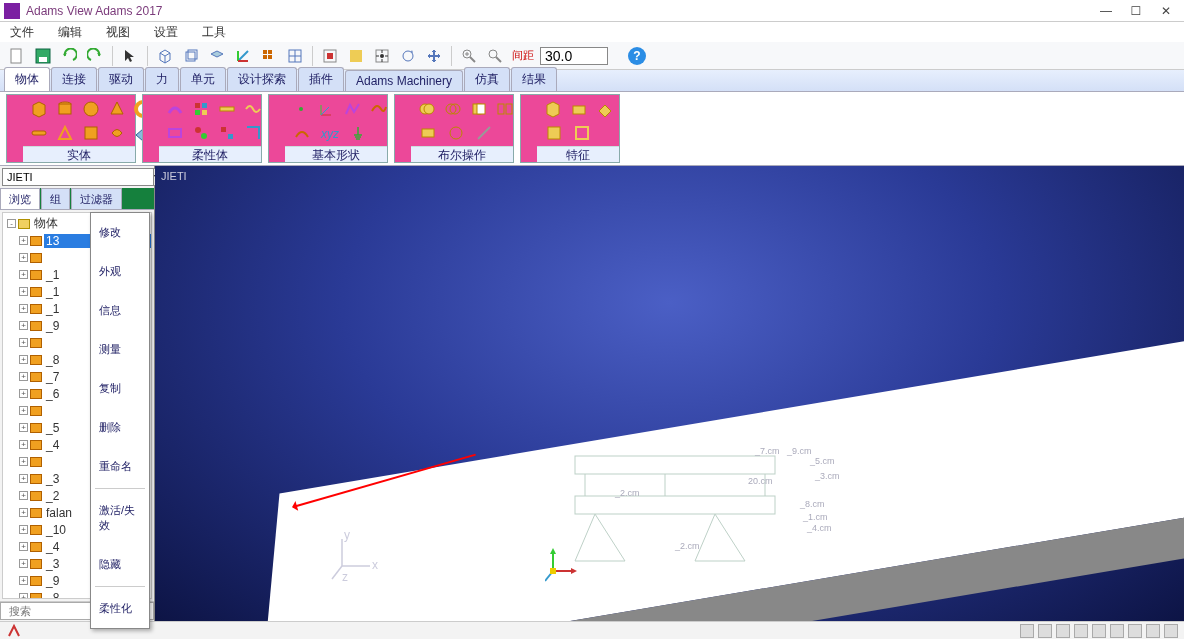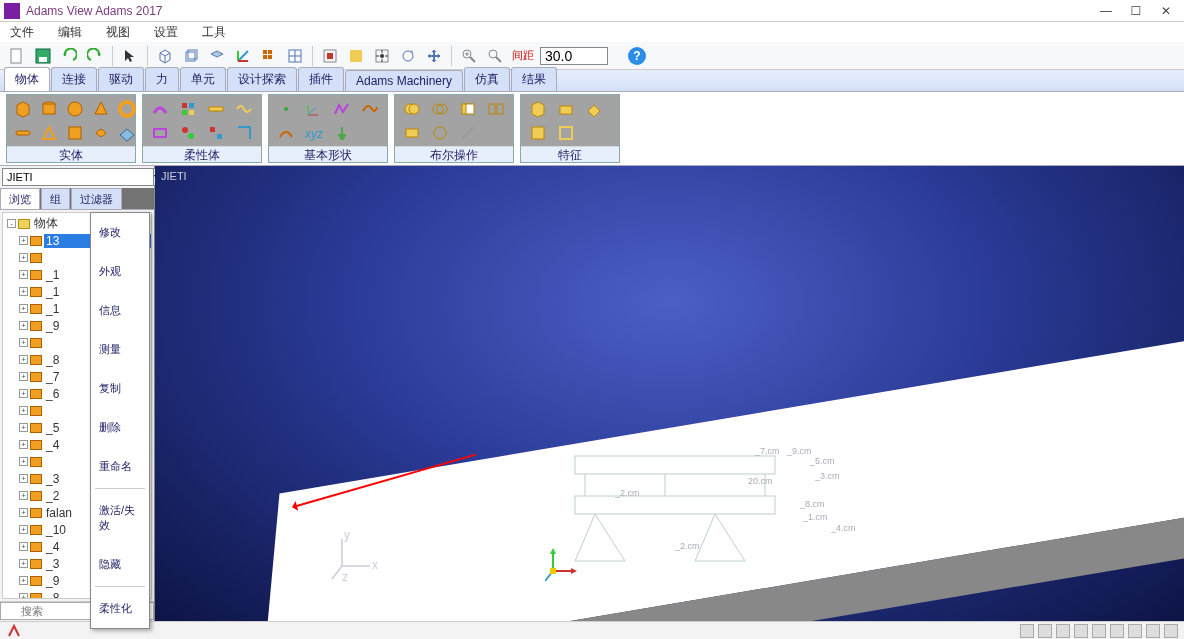--- a/index.html
+++ b/index.html
@@ -24,47 +24,47 @@
 .toolbar input { width: 68px; height: 18px; border: 1px solid #888; padding: 0 4px; font-size: 14px; }
 .toolbar .help { width: 18px; height: 18px; border-radius: 50%; background: #2b8de5; color: #fff; display: flex; align-items: center; justify-content: center; font-weight: bold; }
 
 
 .tabs-row { height: 22px; display: flex; align-items: flex-end; background: linear-gradient(#e7effd, #d4e0f7); border-bottom: 1px solid #aab; padding-left: 4px; }
 .tabs-row .tab { padding: 3px 10px; font-size: 12px; color: #226; border: 1px solid #aab; border-bottom: none; background: #d4e0f7; margin-right: 1px; cursor: default; border-radius: 3px 3px 0 0; }
 .tabs-row .tab.active { background: #fff; }
 
 
 .ribbon { height: 74px; display: flex; gap: 6px; padding: 2px 6px 2px 6px; background: #fff; border-bottom: 1px solid #aab; }
-.panel { border: 1px solid #8aa; background: #a3a3a3; display: flex; flex-direction: column; }
+.panel { border: 1px solid #8aa; background: #ec4899; display: flex; flex-direction: column; padding-left: 16px; }
 .panel .panel-body { flex: 1; display: flex; flex-direction: column; justify-content: center; padding: 2px 6px; gap: 2px; }
 .panel .panel-row { display: flex; gap: 6px; }
 .panel .ricon { width: 22px; height: 22px; display: flex; align-items: center; justify-content: center; }
 .panel .panel-title { height: 16px; text-align: center; font-size: 12px; color: #226; background: #e7effd; border-top: 1px solid #cdd; }
 
 
 .main { display: flex; height: calc(639px - 22px - 20px - 28px - 22px - 74px - 18px); }
 .sidebar { width: 155px; background: #f3f3f3; border-right: 1px solid #888; display: flex; flex-direction: column; }
 .sidebar .model-sel { height: 22px; display: flex; align-items: center; padding: 2px; }
 .sidebar .model-sel input { flex: 1; height: 18px; border: 1px solid #888; padding: 0 4px; font-size: 11px; }
 .sidebar .model-sel .dd { width: 16px; height: 18px; border: 1px solid #888; border-left: none; background: #e7e7e7; display: flex; align-items: center; justify-content: center; }
-.sidebar .sub-tabs { height: 22px; display: flex; background: #737373; border-bottom: 1px solid #aab; }
+.sidebar .sub-tabs { height: 22px; display: flex; background: #15803d; border-bottom: 1px solid #aab; }
 .sidebar .sub-tabs .stab { padding: 3px 8px; border: 1px solid #aab; border-bottom: none; font-size: 11px; color: #226; background: #d4e0f7; margin-right: 1px; cursor: default; }
 .sidebar .sub-tabs .stab.active { background: #fff; }
 
 .tree { flex: 1; overflow-y: hidden; background: #fff; border: 1px solid #ccc; margin: 2px; padding: 2px 0; }
 .tree-row { height: 17px; display: flex; align-items: center; padding-left: 4px; gap: 2px; font-size: 11px; color: #333; white-space: nowrap; }
 .tree-row .exp { width: 9px; height: 9px; border: 1px solid #999; font-size: 8px; line-height: 7px; text-align: center; color: #555; background: #fff; }
 .tree-row .cube { width: 12px; height: 10px; background: #f0a020; border: 1px solid #b06000; }
 .tree-row .folder { width: 12px; height: 10px; background: #f0d060; border: 1px solid #b09000; }
 .tree-row .label { flex: 1; padding-left: 2px; }
 .tree-row.selected .label { background: #2a7de1; color: #fff; }
 .tree-row.indent1 { padding-left: 16px; }
 
 .search-row { height: 20px; border-top: 1px solid #ccc; }
-.search-row input { width: 100%; height: 18px; border: 1px solid #aaa; padding: 0 20px; font-size: 11px; }
+.search-row input { width: 100%; height: 18px; border: 1px solid #aaa; padding: 0 8px; font-size: 11px; }
 
 
 .viewport { flex: 1; position: relative; background: radial-gradient(ellipse at 50% 30%, #4b5fc5 0%, #2a3a96 45%, #0d1445 100%); overflow: hidden; }
 .vp-label { position: absolute; top: 4px; left: 6px; color: #ccd; font-size: 11px; }
 .triad { position: absolute; left: 175px; bottom: 40px; }
 .triad-center { position: absolute; left: 390px; top: 380px; }
 .context-menu { position: absolute; left: 90px; top: 212px; width: 60px; background: #fff; border: 1px solid #888; box-shadow: 2px 2px 4px rgba(0,0,0,0.3); z-index: 20; }
 .context-menu .cm-item { padding: 12px 8px; font-size: 11px; color: #226; cursor: default; }
 .context-menu .cm-sep { height: 1px; background: #ccc; margin: 2px 4px; }
 .red-arrow { position: absolute; top: 340px; left: 138px; width: 190px; height: 2px; background: red; transform: rotate(-16deg); transform-origin: left center; z-index: 15; }
@@ -654,21 +654,21 @@
         <line x1="130" y1="125" x2="180" y2="125"></line>
       </svg>
     </div>
     <div class="dim-label" style="left:600px;top:280px">_7.cm</div>
     <div class="dim-label" style="left:632px;top:280px">_9.cm</div>
     <div class="dim-label" style="left:655px;top:290px">_5.cm</div>
     <div class="dim-label" style="left:660px;top:305px">_3.cm</div>
     <div class="dim-label" style="left:593px;top:310px">20.cm</div>
     <div class="dim-label" style="left:645px;top:333px">_8.cm</div>
     <div class="dim-label" style="left:648px;top:346px">_1.cm</div>
-    <div class="dim-label" style="left:676px;top:357px">_4.cm</div>
+    <div class="dim-label" style="left:652px;top:357px">_4.cm</div>
     <div class="dim-label" style="left:520px;top:375px">_2.cm</div>
     <div class="dim-label" style="left:460px;top:322px">_2.cm</div>
 
     <svg class="triad-center" width="40" height="40">
       <line x1="8" y1="25" x2="8" y2="5" stroke="#3c3" stroke-width="2"></line>
       <polygon points="8,2 5,8 11,8" fill="#3c3"></polygon>
       <line x1="8" y1="25" x2="30" y2="25" stroke="#c33" stroke-width="2"></line>
       <polygon points="32,25 26,22 26,28" fill="#c33"></polygon>
       <line x1="8" y1="25" x2="0" y2="35" stroke="#39c" stroke-width="2"></line>
       <rect x="5" y="22" width="6" height="6" fill="#ec0"></rect>

